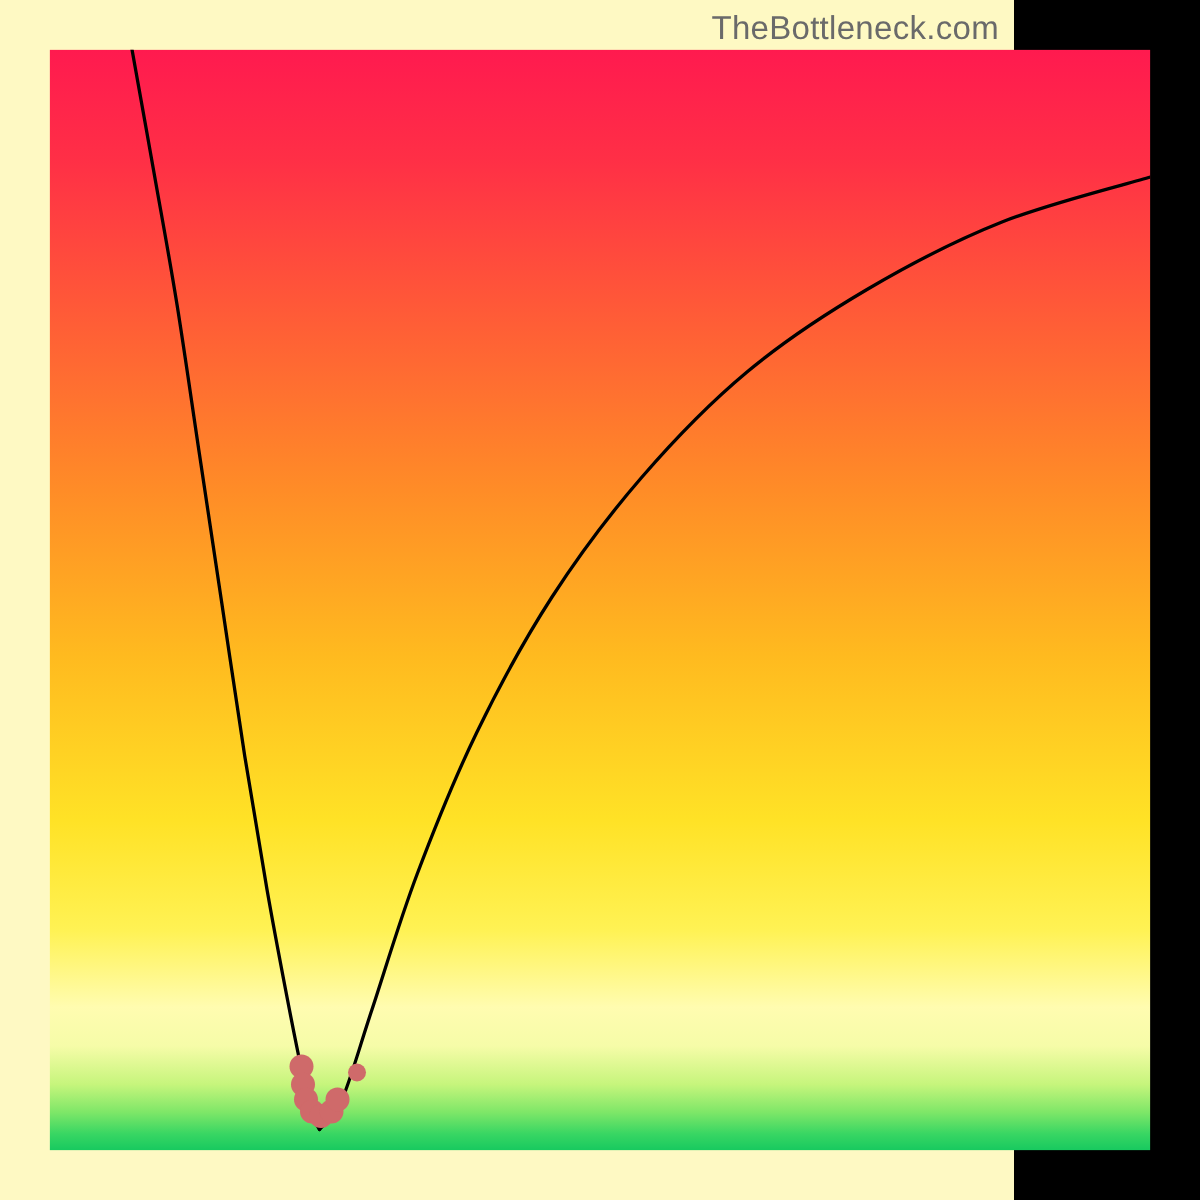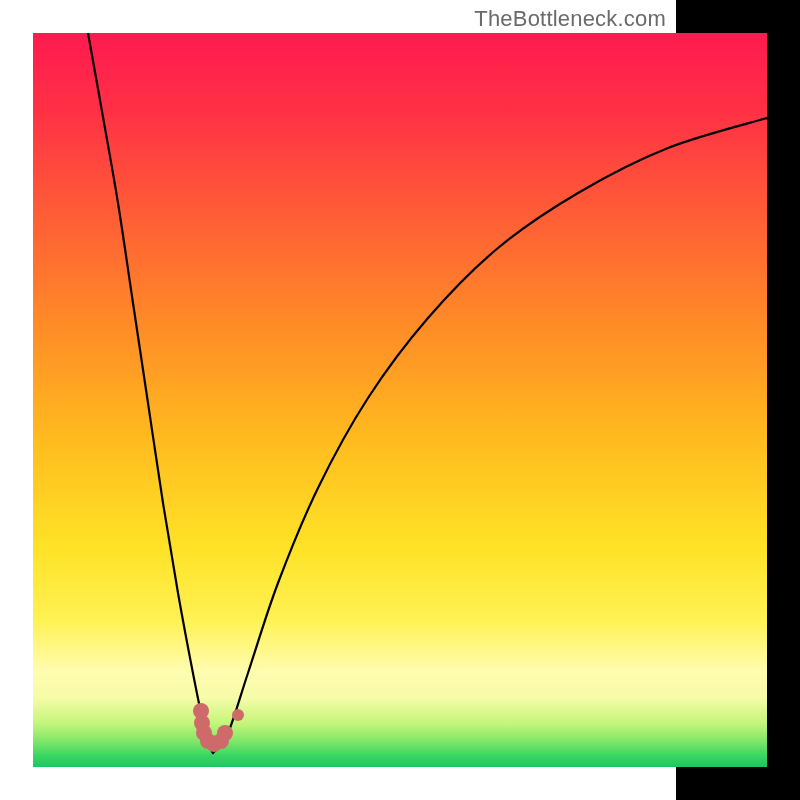--- a/index.html
+++ b/index.html
@@ -8,21 +8,21 @@
     width: 800px;
     height: 800px;
     overflow: hidden;
     background: #000;
     font-family: Arial, Helvetica, sans-serif;
   }
   .outer {
     position: relative;
     width: 676px;
     height: 800px;
-    background: #ffffff;
+    background: #fef9c3;
   }
   .plot {
     position: absolute;
     left: 33px;
     top: 33px;
     width: 734px;
     height: 734px;
     overflow: hidden;
   }
   .watermark {

